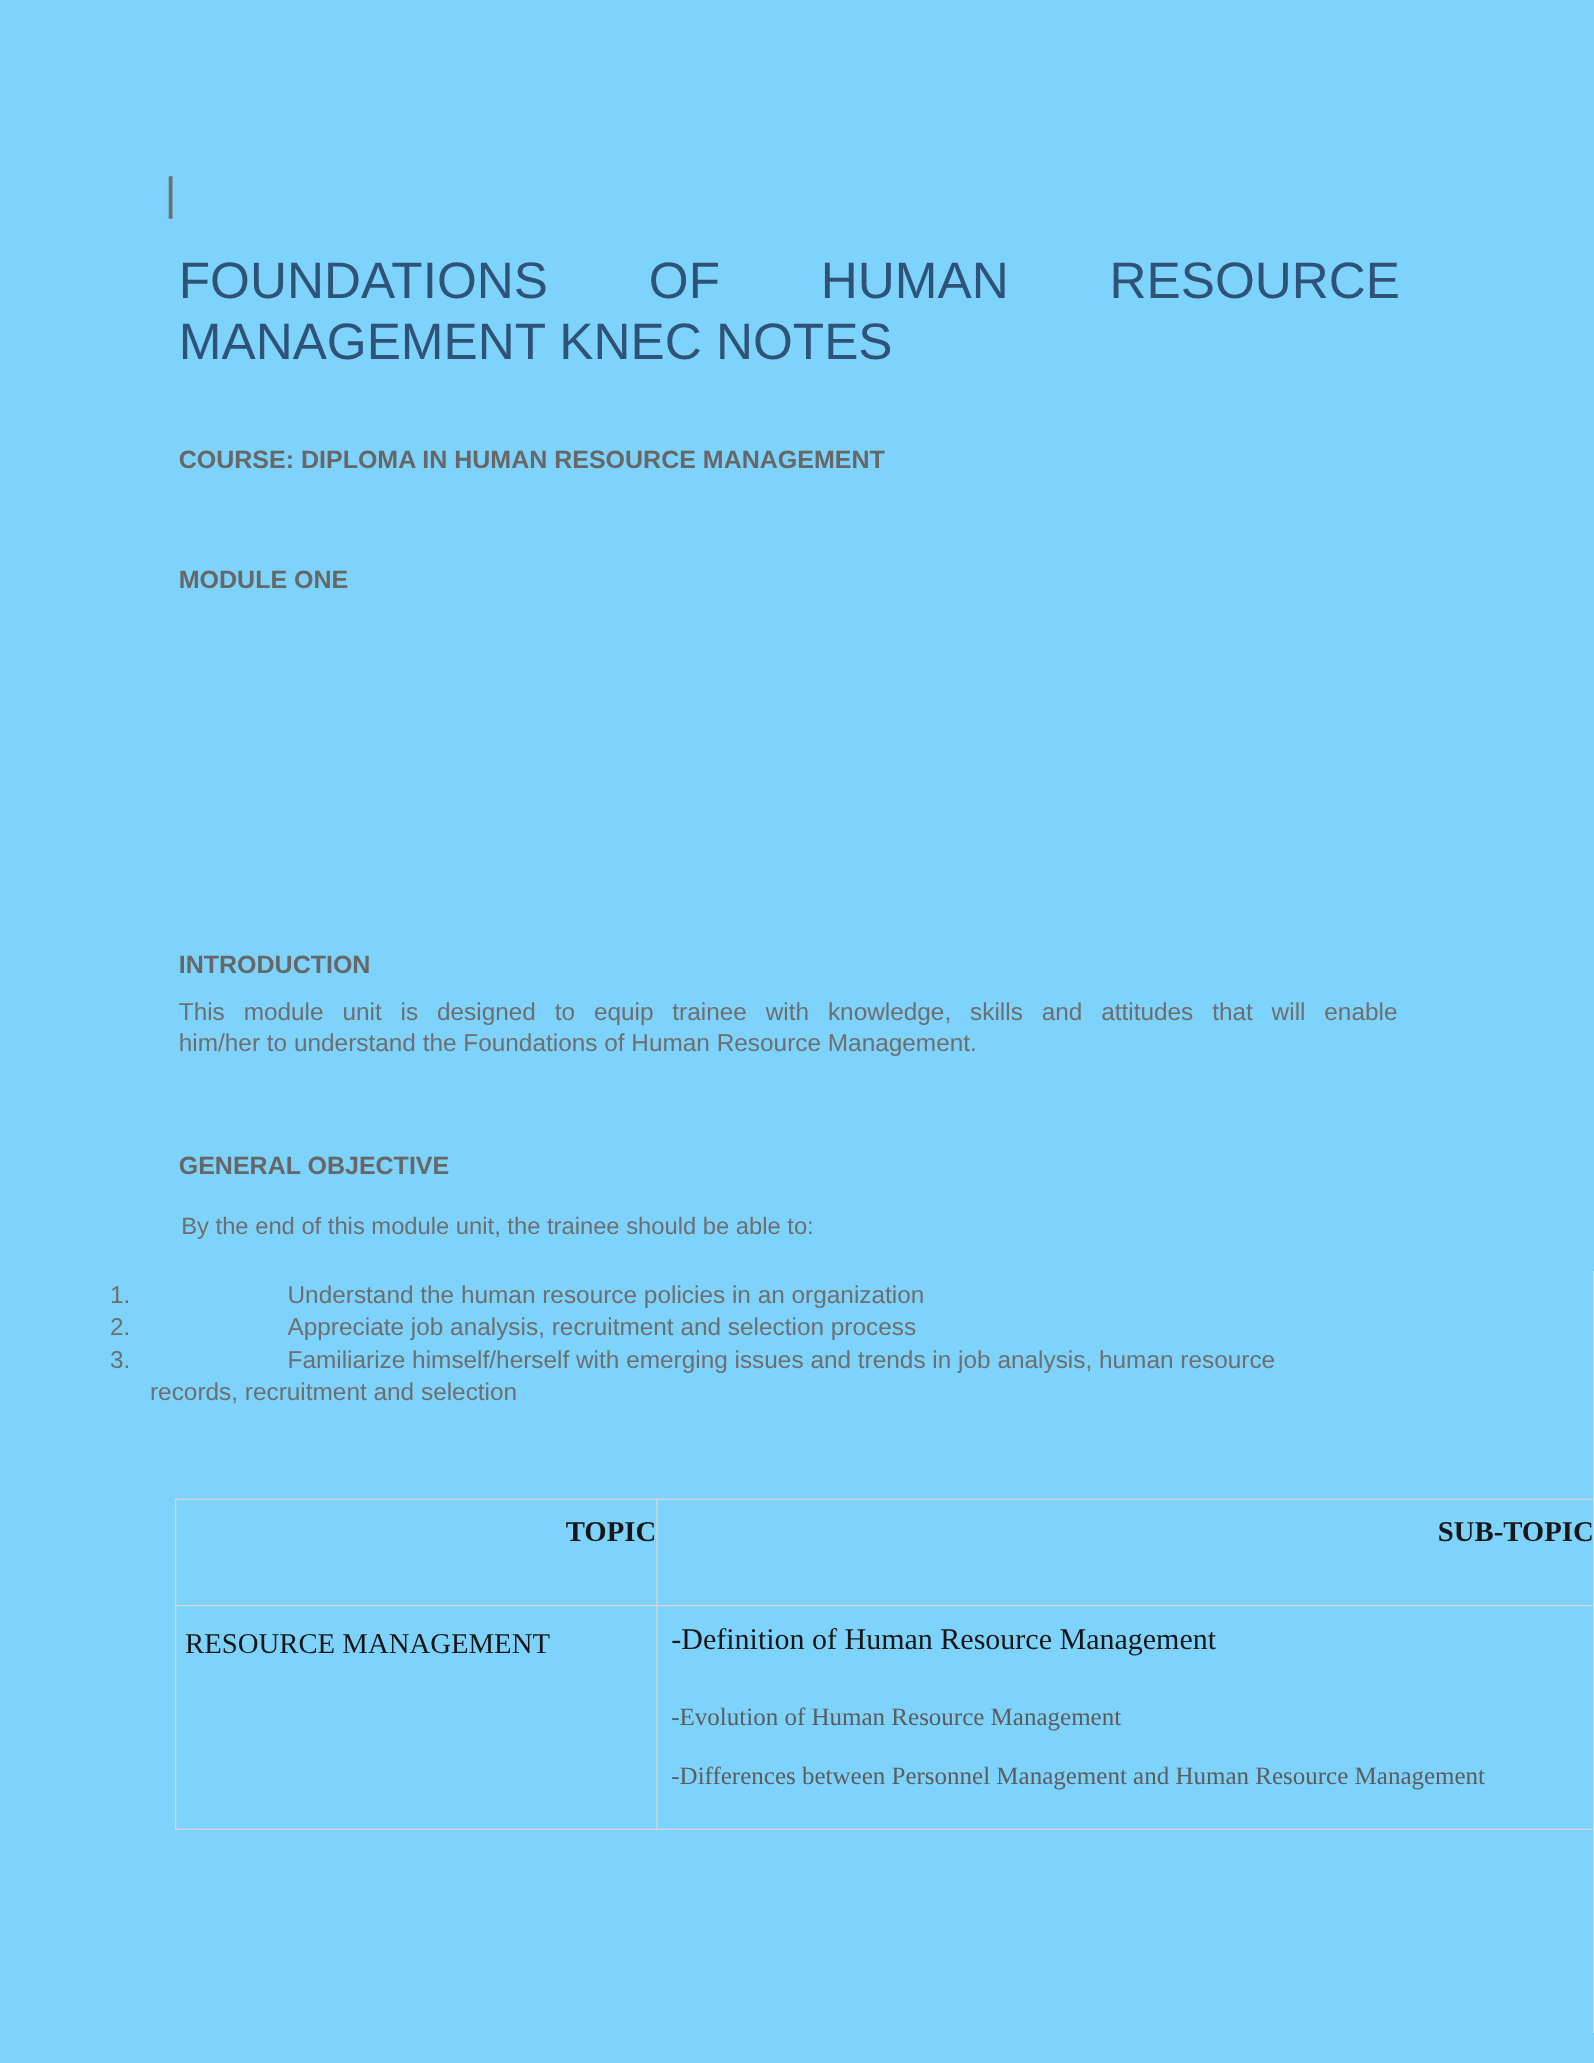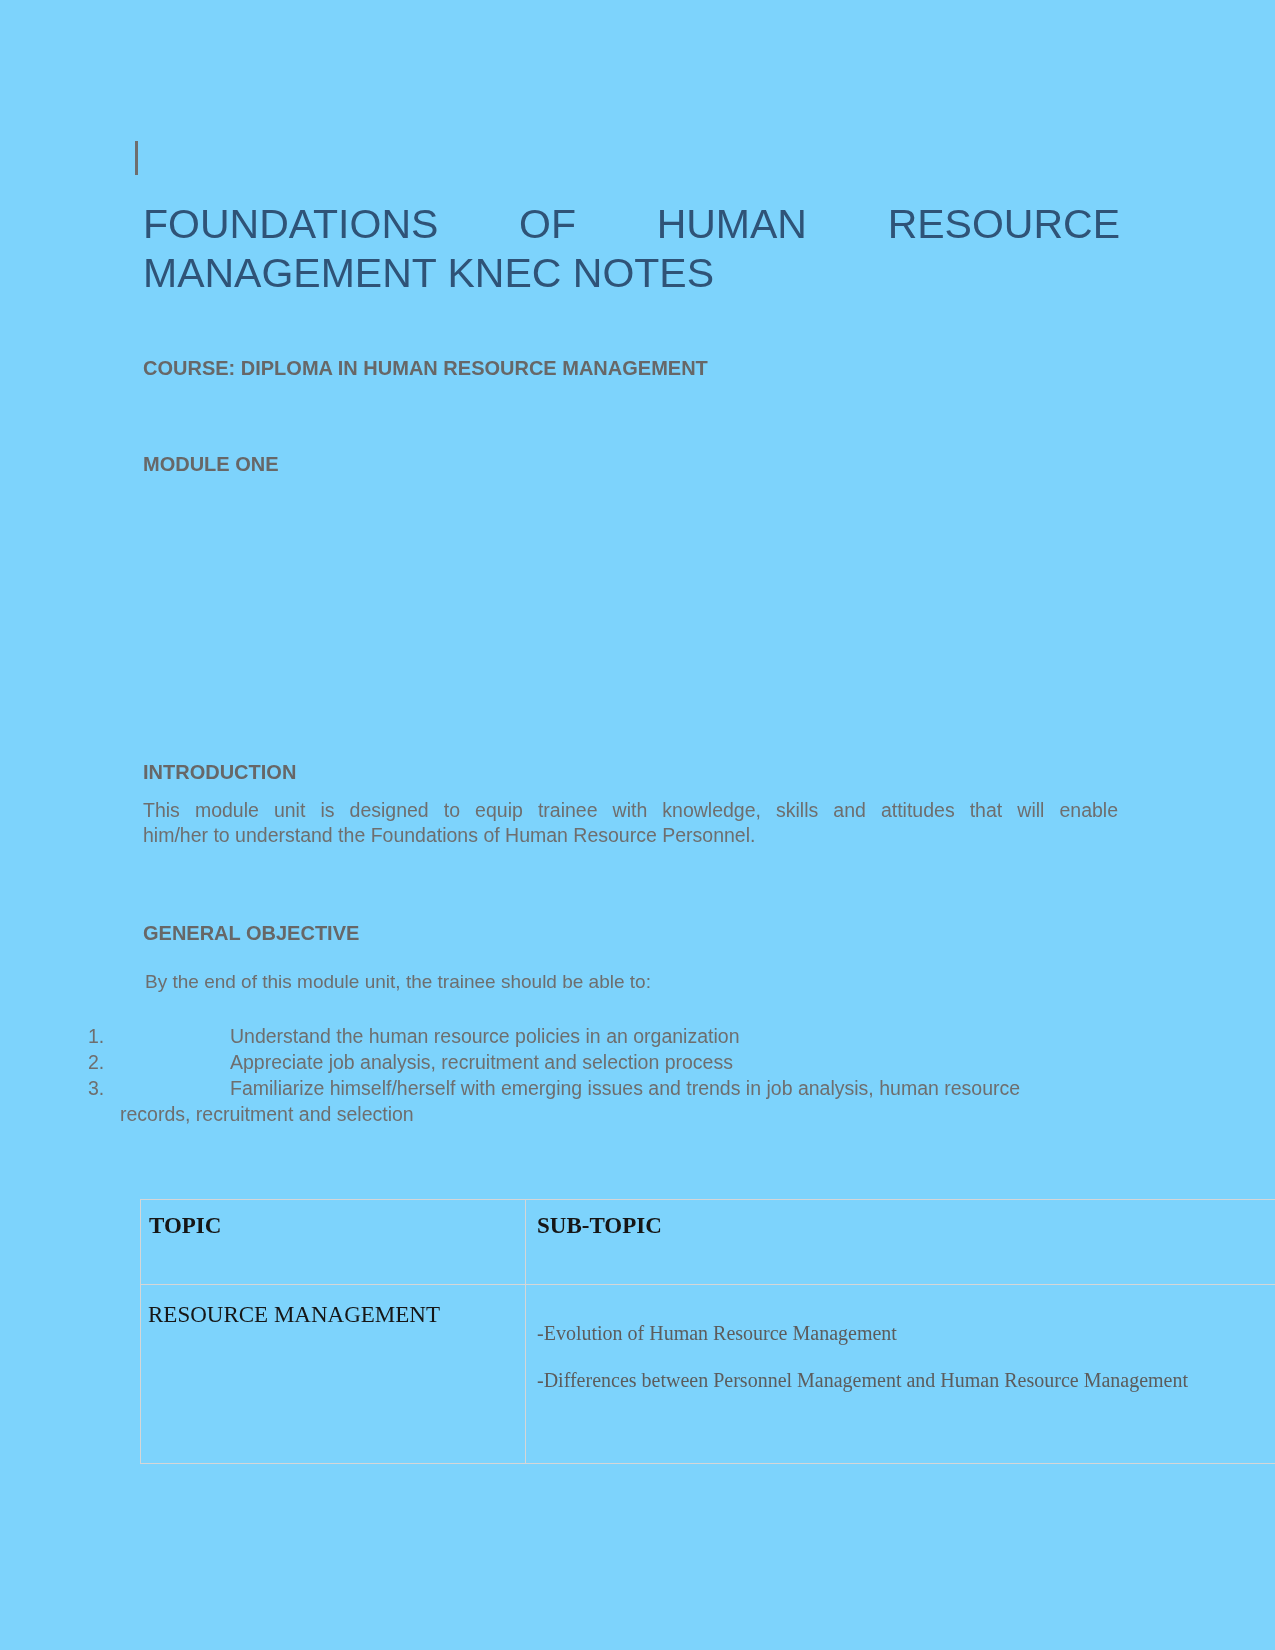--- a/index.html
+++ b/index.html
@@ -103,20 +103,21 @@
   .t-row.body { height: 178px; }
   .t-cell { box-sizing: border-box; }
   .topic-col { width: 385px; border-right: 1px solid #D6D6D6; }
   .sub-col { flex: 1; }
   .th-text {
     display: block;
     padding-top: 13px;
     font-weight: bold;
     font-size: 23px;
     color: #161616;
+    text-align: right;
   }
   .topic-col .th-text { padding-left: 8px; }
   .sub-col .th-text { padding-left: 11px; }
 
   .topic-body {
     padding: 13px 14px 0 7px;
     font-size: 23px;
     line-height: 33px;
     color: #161616;
   }
@@ -147,21 +148,21 @@
     <span class="just-line">FOUNDATIONS OF HUMAN RESOURCE</span>
     <span class="plain-line">MANAGEMENT KNEC NOTES</span>
   </div>
 
   <div class="g-head h-course">COURSE: DIPLOMA IN HUMAN RESOURCE MANAGEMENT</div>
   <div class="g-head h-module">MODULE ONE</div>
   <div class="g-head h-intro">INTRODUCTION</div>
 
   <div class="intro-para">
     <span class="just-line">This module unit is designed to equip trainee with knowledge, skills and attitudes that will enable</span>
-    <span class="plain-line">him/her to understand the Foundations of Human Resource Personnel.</span>
+    <span class="plain-line">him/her to understand the Foundations of Human Resource Management.</span>
   </div>
 
   <div class="g-head h-genobj">GENERAL OBJECTIVE</div>
 
   <div class="obj-lead">By the end of this module unit, the trainee should be able to:</div>
 
   <div class="obj-list">
     <div class="obj-row">
       <span class="obj-num">1.</span>
       <span class="obj-text">Understand the human resource policies in an organization</span>
@@ -184,19 +185,20 @@
       </div>
       <div class="t-cell sub-col">
         <span class="th-text">SUB-TOPIC</span>
       </div>
     </div>
     <div class="t-row body">
       <div class="t-cell topic-col topic-body">
         <span class="plain-line">RESOURCE MANAGEMENT</span>
       </div>
       <div class="t-cell sub-col sub-body">
+        <p class="sub-def">-Definition of Human Resource Management</p>
         <p class="sub-sec sub-evo">-Evolution of Human Resource Management</p>
         <p class="sub-sec sub-diff">-Differences between Personnel Management and Human Resource Management</p>
       </div>
     </div>
   </div>
 
 </div>
 
 </body></html>

